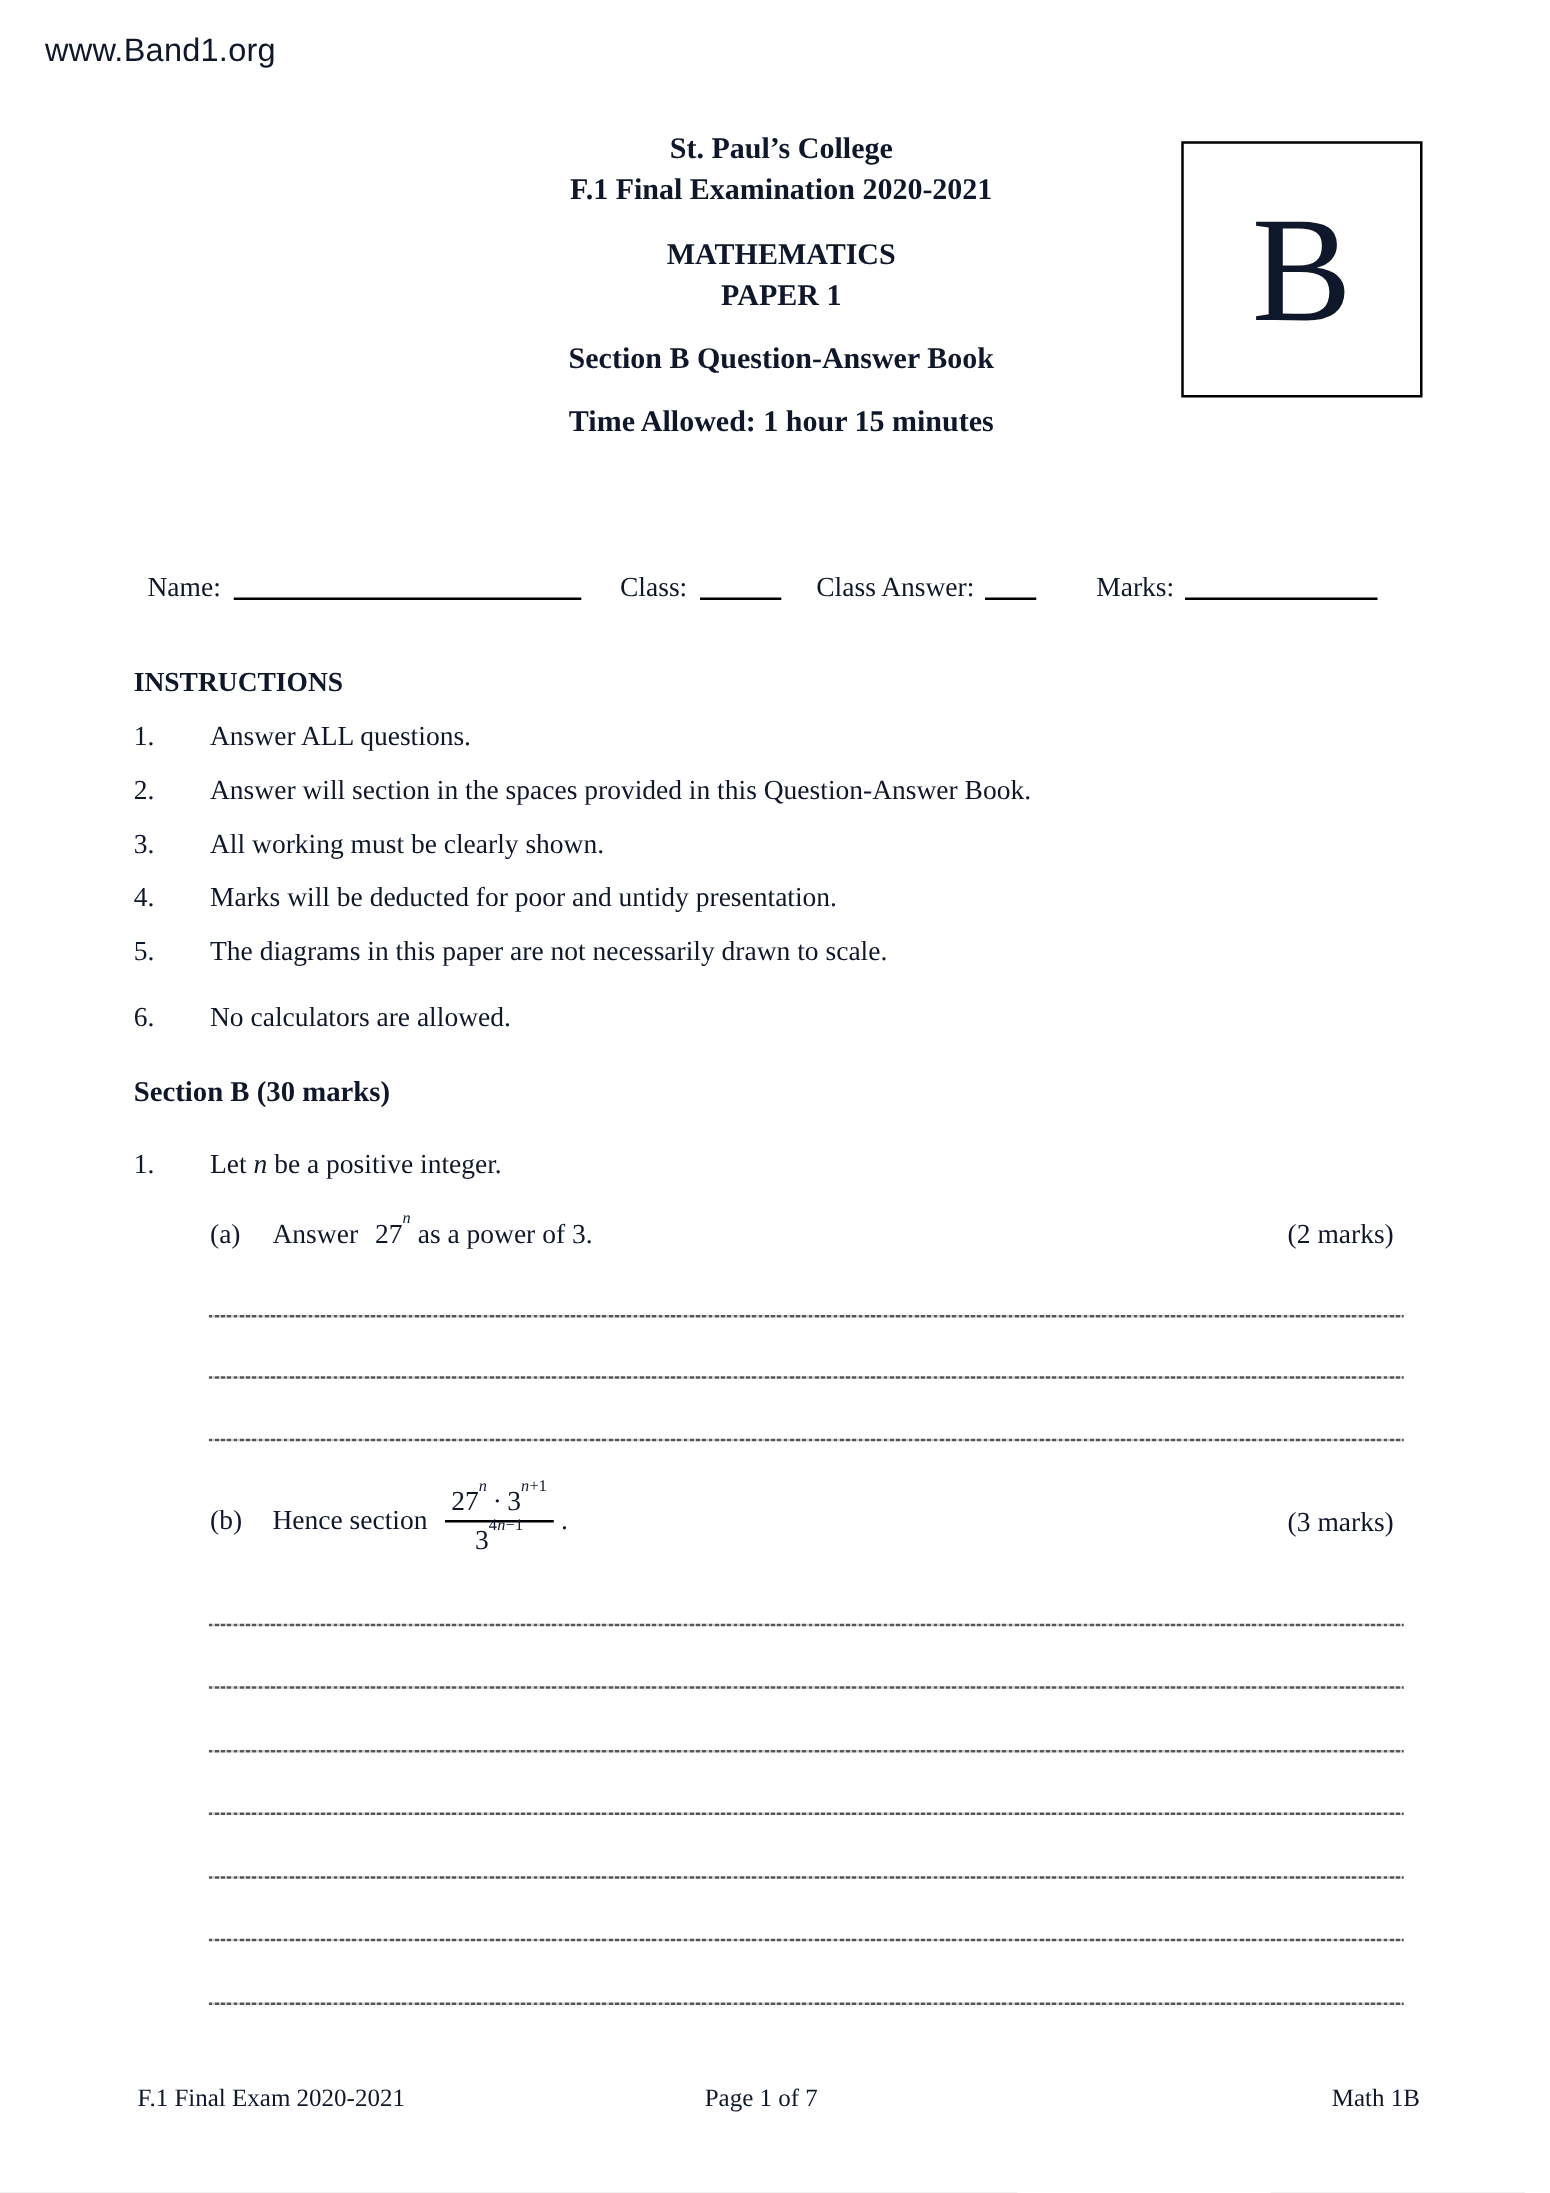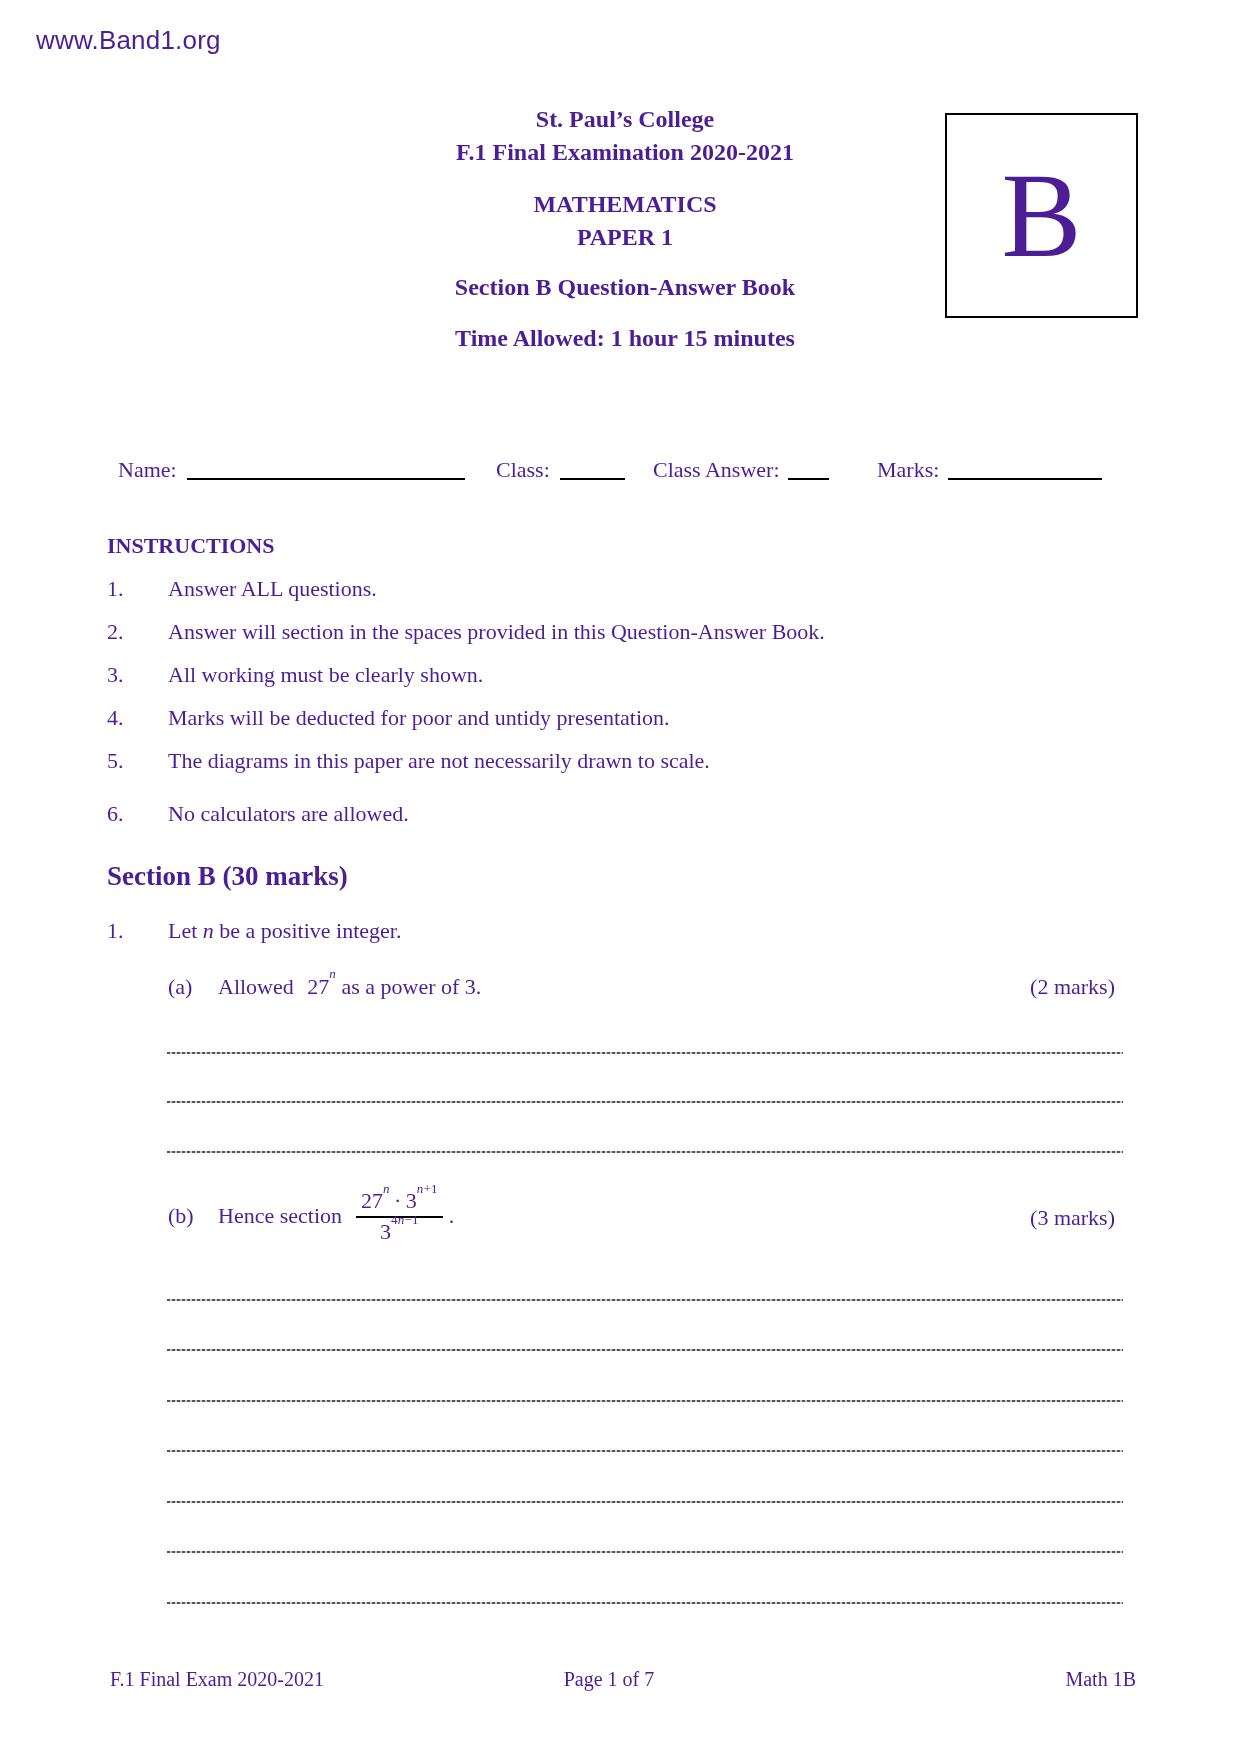--- a/index.html
+++ b/index.html
@@ -2,21 +2,21 @@
 <html><head>
 <meta charset="utf-8">
 <style>
   html,body{margin:0;padding:0;background:#e8e8e8;}
   .page{
     position:relative;
     width:1240px;height:1754px;
     margin:0 auto;
     background:#ffffff;
     font-family:"Liberation Serif","DejaVu Serif",serif;
-    color:#4c1d95;
+    color:#0f172a;
     overflow:hidden;
   }
   .abs{position:absolute;line-height:1.15;}
   .wm{
     font-family:"Liberation Sans","DejaVu Sans",sans-serif;
     font-size:26px;letter-spacing:.2px;
   }
   .hdr{
     position:absolute;left:110px;width:1030px;
     text-align:center;font-weight:bold;font-size:24px;line-height:1.1;
@@ -28,21 +28,21 @@
   }
   .bletter{font-size:120px;line-height:1;font-weight:normal;}
   .lbl{font-size:22px;}
   .blank{
     display:inline-block;border-bottom:2px solid #000;height:20px;
     vertical-align:baseline;transform:translateY(3px);
   }
   .ins-title{font-weight:bold;font-size:22px;}
   .ins-item{position:absolute;left:107px;font-size:22px;white-space:nowrap;}
   .ins-num{display:inline-block;width:61px;}
-  .sec-title{font-weight:bold;font-size:27px;}
+  .sec-title{font-weight:bold;font-size:23px;}
   .q-row{position:absolute;left:107px;font-size:22px;white-space:nowrap;}
   .q-num{display:inline-block;width:61px;}
   .part-row{position:absolute;left:168px;font-size:22px;white-space:nowrap;}
   .part-lbl{display:inline-block;width:50px;}
   .iv{font-style:italic;}
   .sp{font-size:13px;position:relative;top:-8px;letter-spacing:.2px;}
   .marks{position:absolute;right:125px;font-size:22px;}
   .ansline{
     position:absolute;left:167px;width:956px;height:2px;
     background:repeating-linear-gradient(90deg,#555 0 3px,rgba(150,150,150,.5) 3px 5px);
@@ -114,21 +114,21 @@
     <span class="ins-num">6.</span><span>No calculators are allowed.</span>
   </div>
 
   <div class="abs sec-title" style="left:107px;top:861px;">Section B (30 marks)</div>
 
   <div class="q-row" style="top:918px;">
     <span class="q-num">1.</span><span><span>Let </span><span class="iv">n</span><span> be a positive integer.</span></span>
   </div>
 
   <div class="part-row" style="top:974px;">
-    <span class="part-lbl">(a)</span><span><span>Allowed </span><span style="margin-left:8px;">27</span><sup class="sp iv">n</sup><span> as a power of 3.</span></span>
+    <span class="part-lbl">(a)</span><span><span>Answer </span><span style="margin-left:8px;">27</span><sup class="sp iv">n</sup><span> as a power of 3.</span></span>
   </div>
   <div class="marks" style="top:974px;">(2 marks)</div>
 
   <div class="ansline" style="top:1052px;"></div>
   <div class="ansline" style="top:1101px;"></div>
   <div class="ansline" style="top:1151px;"></div>
 
   <div class="partb">
     <span class="part-lbl">(b)</span>
     <span>Hence section</span>

